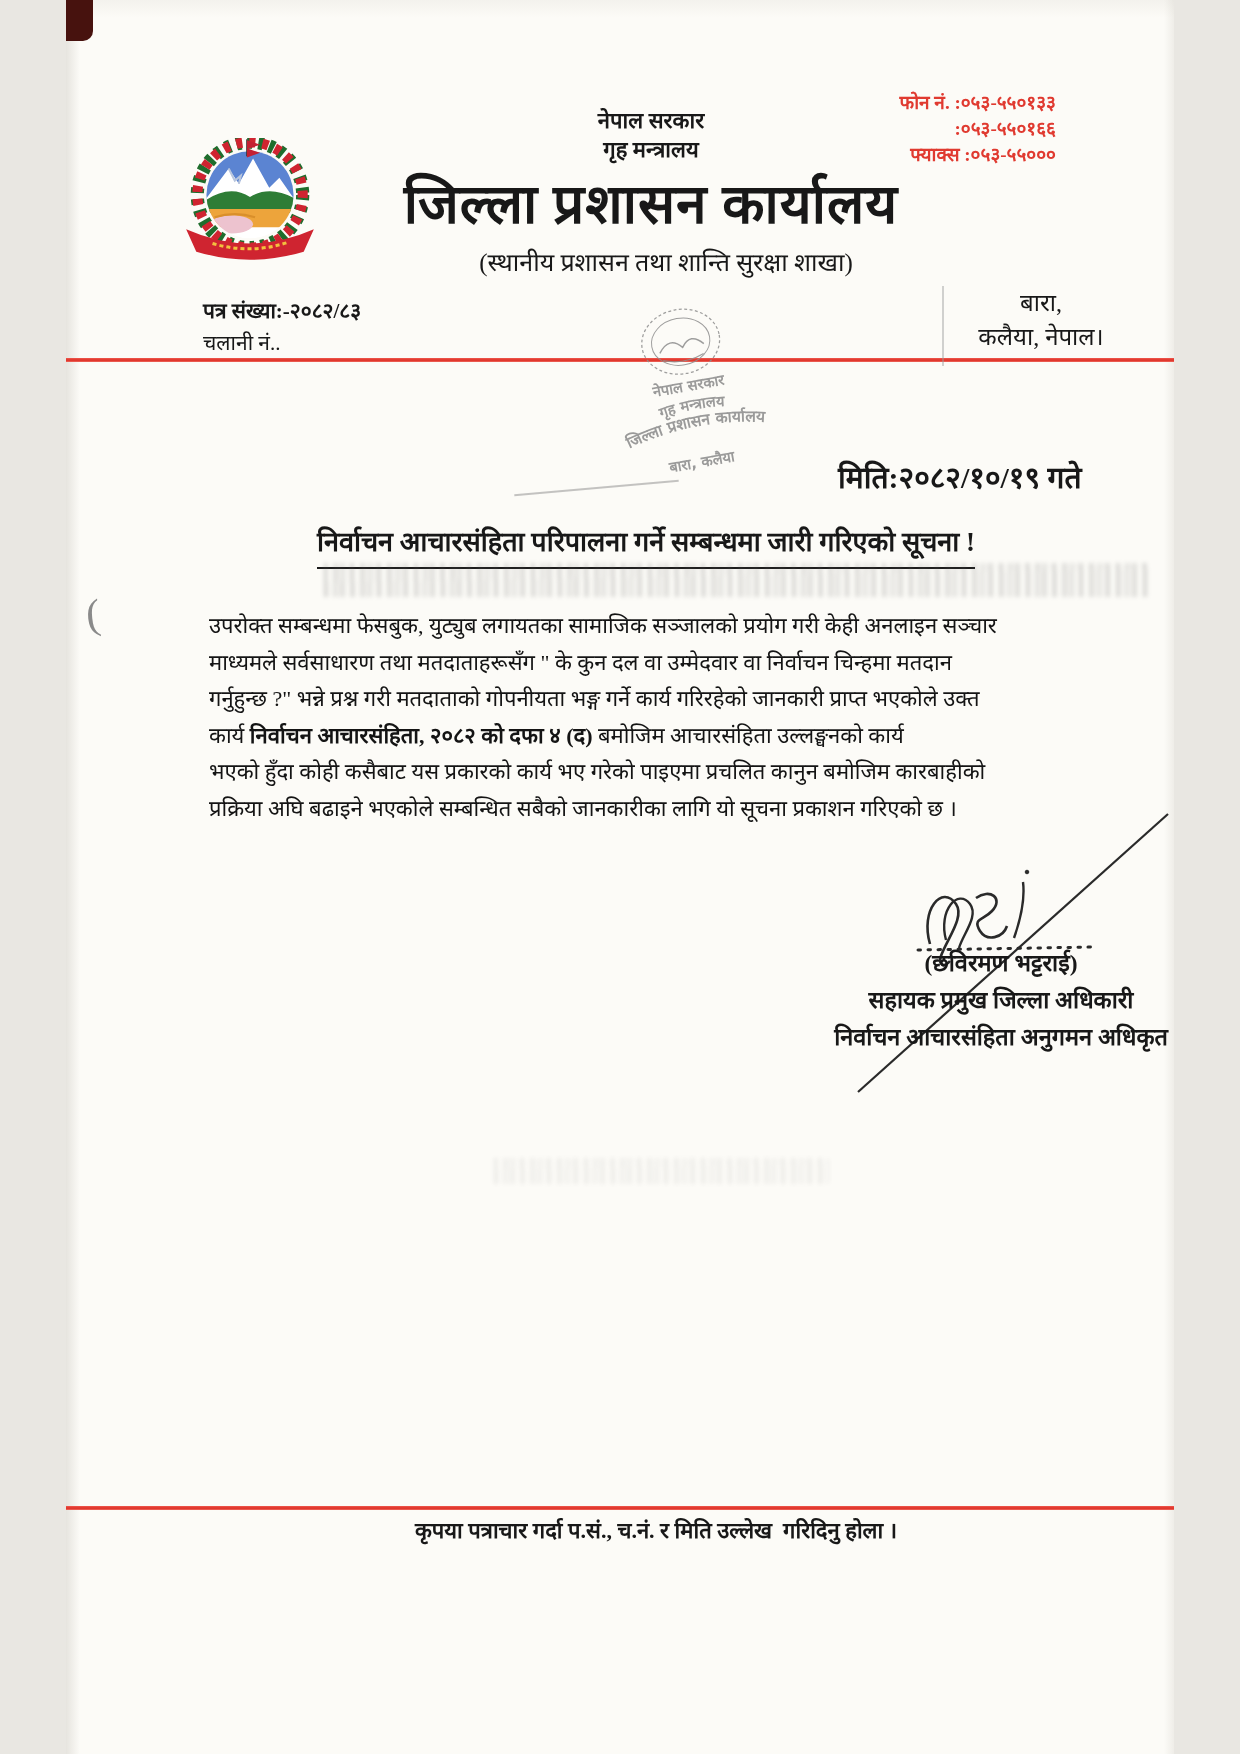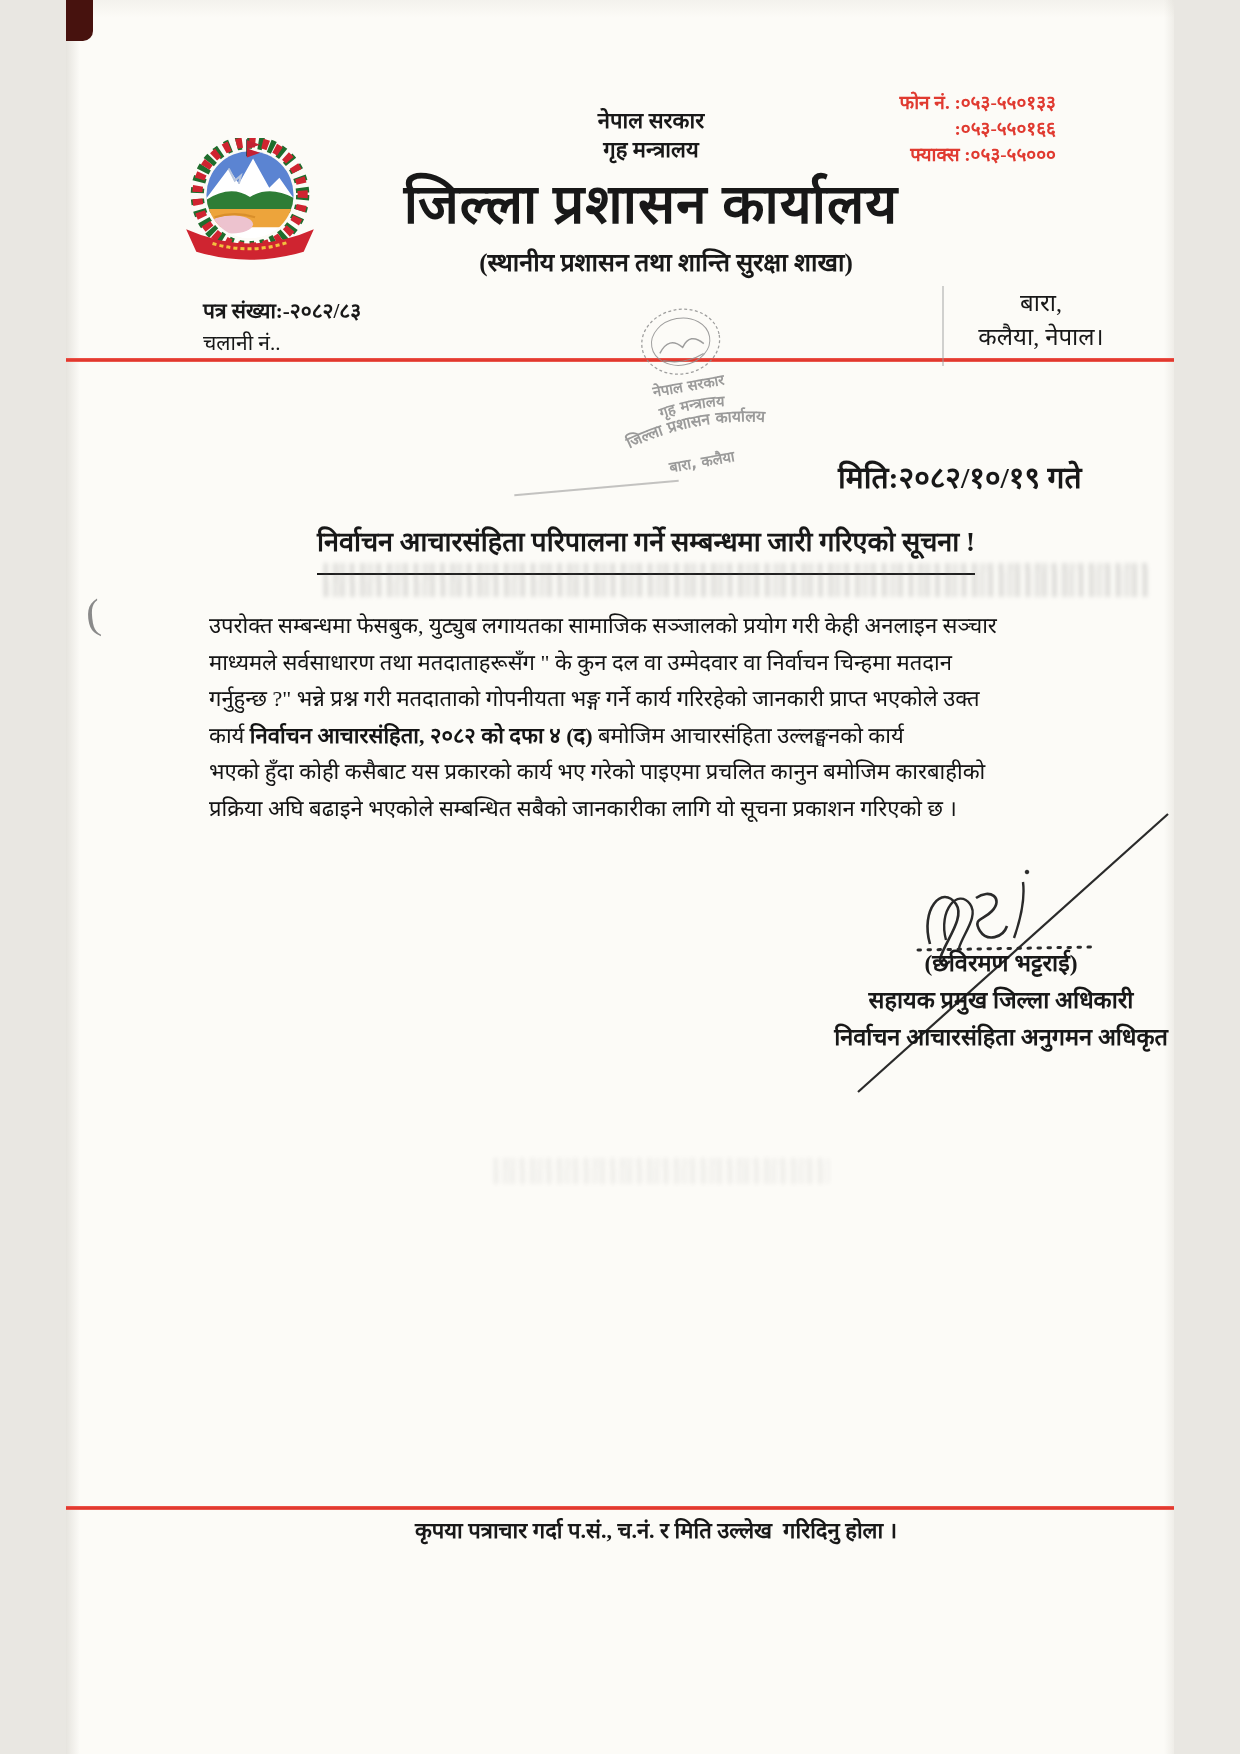--- a/index.html
+++ b/index.html
@@ -14,30 +14,30 @@
     color:#181818;
   }
   .abs{position:absolute;}
   .nowrap{white-space:nowrap;}
   .bold{font-weight:bold;}
   .corner-tl{left:0;top:0;width:27px;height:41px;background:#47120e;border-bottom-right-radius:10px;}
   .corner-tr{left:1211px;top:23px;width:29px;height:45px;background:#b3231d;border-radius:2px;}
   .phone-block{left:790px;top:90px;width:200px;text-align:right;font-size:19px;font-weight:bold;line-height:26px;color:#e03a30;}
   .gov-block{left:455px;top:106px;width:260px;text-align:center;font-size:22px;font-weight:bold;line-height:29px;}
   .office-title{left:230px;top:164px;width:710px;text-align:center;font-size:55px;font-weight:bold;letter-spacing:1px;}
-  .branch{left:250px;top:244px;width:700px;text-align:center;font-size:25px;font-weight:bold;}
+  .branch{left:250px;top:244px;width:700px;text-align:center;font-size:25px;font-weight:normal;}
   .refno{left:137px;top:296px;font-size:21px;font-weight:bold;}
   .chalani{left:137px;top:328px;font-size:21px;font-weight:normal;}
   .place{left:890px;top:250px;width:170px;text-align:center;font-size:24px;font-weight:normal;line-height:34px;margin-top:36px;}
   .redline{left:0;width:1240px;height:4px;background:linear-gradient(180deg,#ef5a50,#dd2e24 55%,#ef6a5f);}
   .redline-top{top:358px;}
   .redline-bottom{top:1506px;}
   .dateline{left:772px;top:456px;font-size:30px;font-weight:bold;}
   .subject{left:230px;top:522px;width:700px;text-align:center;font-size:27px;font-weight:bold;}
-  .subject span{border-bottom:2.5px solid #1a1a1a;padding-bottom:16px;}
+  .subject span{border-bottom:2.5px solid #1a1a1a;padding-bottom:10px;}
   .body-par{left:143px;top:608px;font-size:22px;line-height:36.5px;color:#141414;}
   .ghost{filter:blur(2px);
     background-image:
       repeating-linear-gradient(90deg, rgba(95,95,95,.5) 0 3px, rgba(95,95,95,0) 3px 9px),
       repeating-linear-gradient(88deg, rgba(120,120,120,.35) 0 5px, rgba(120,120,120,0) 5px 13px);
   }
   .ghost1{left:258px;top:563px;width:825px;height:34px;opacity:.38;}
   .ghost2{left:428px;top:1158px;width:335px;height:26px;opacity:.16;}
   .paren-mark{left:20px;top:590px;font-size:42px;color:#8a8a8a;transform:rotate(-6deg);}
   .scratch{left:448px;top:487px;width:165px;border-top:2px solid #949494;transform:rotate(-5deg);opacity:.55;}

